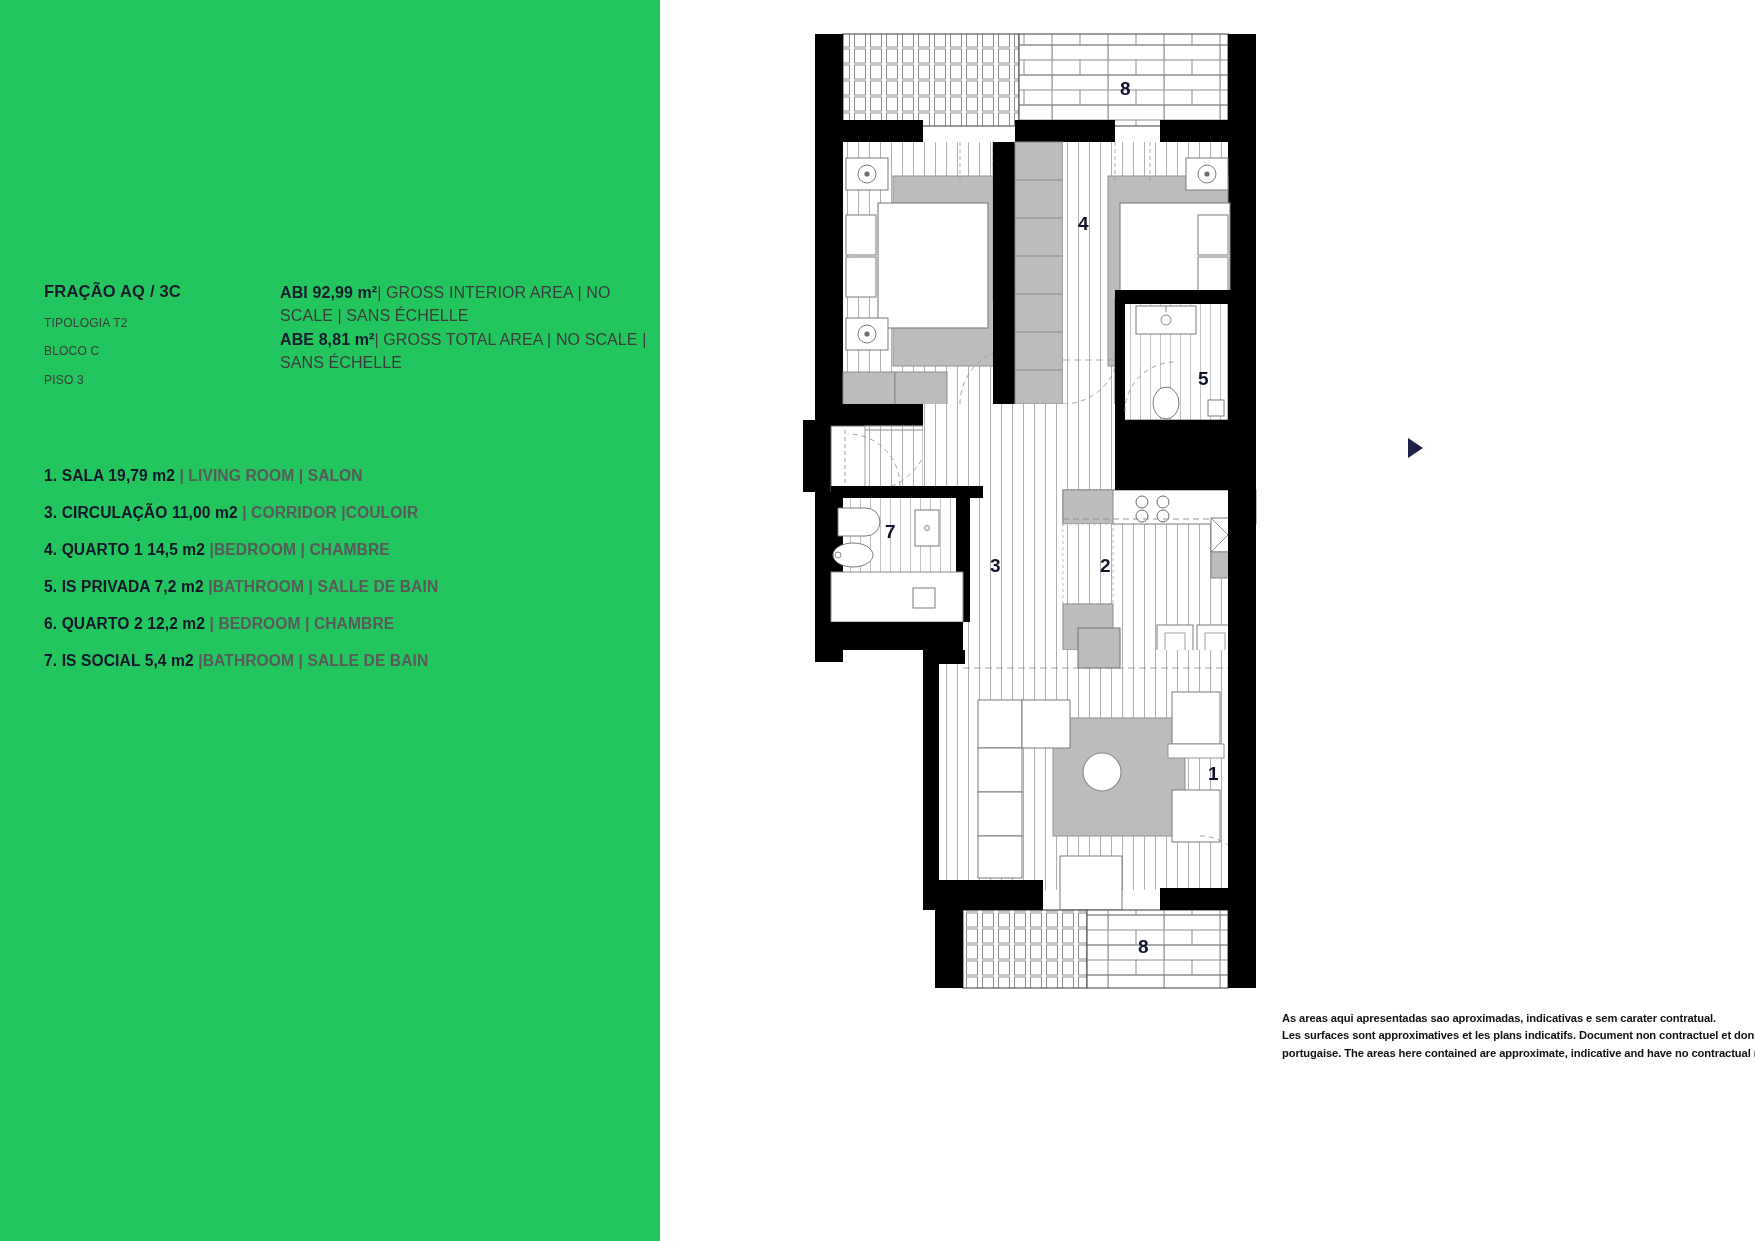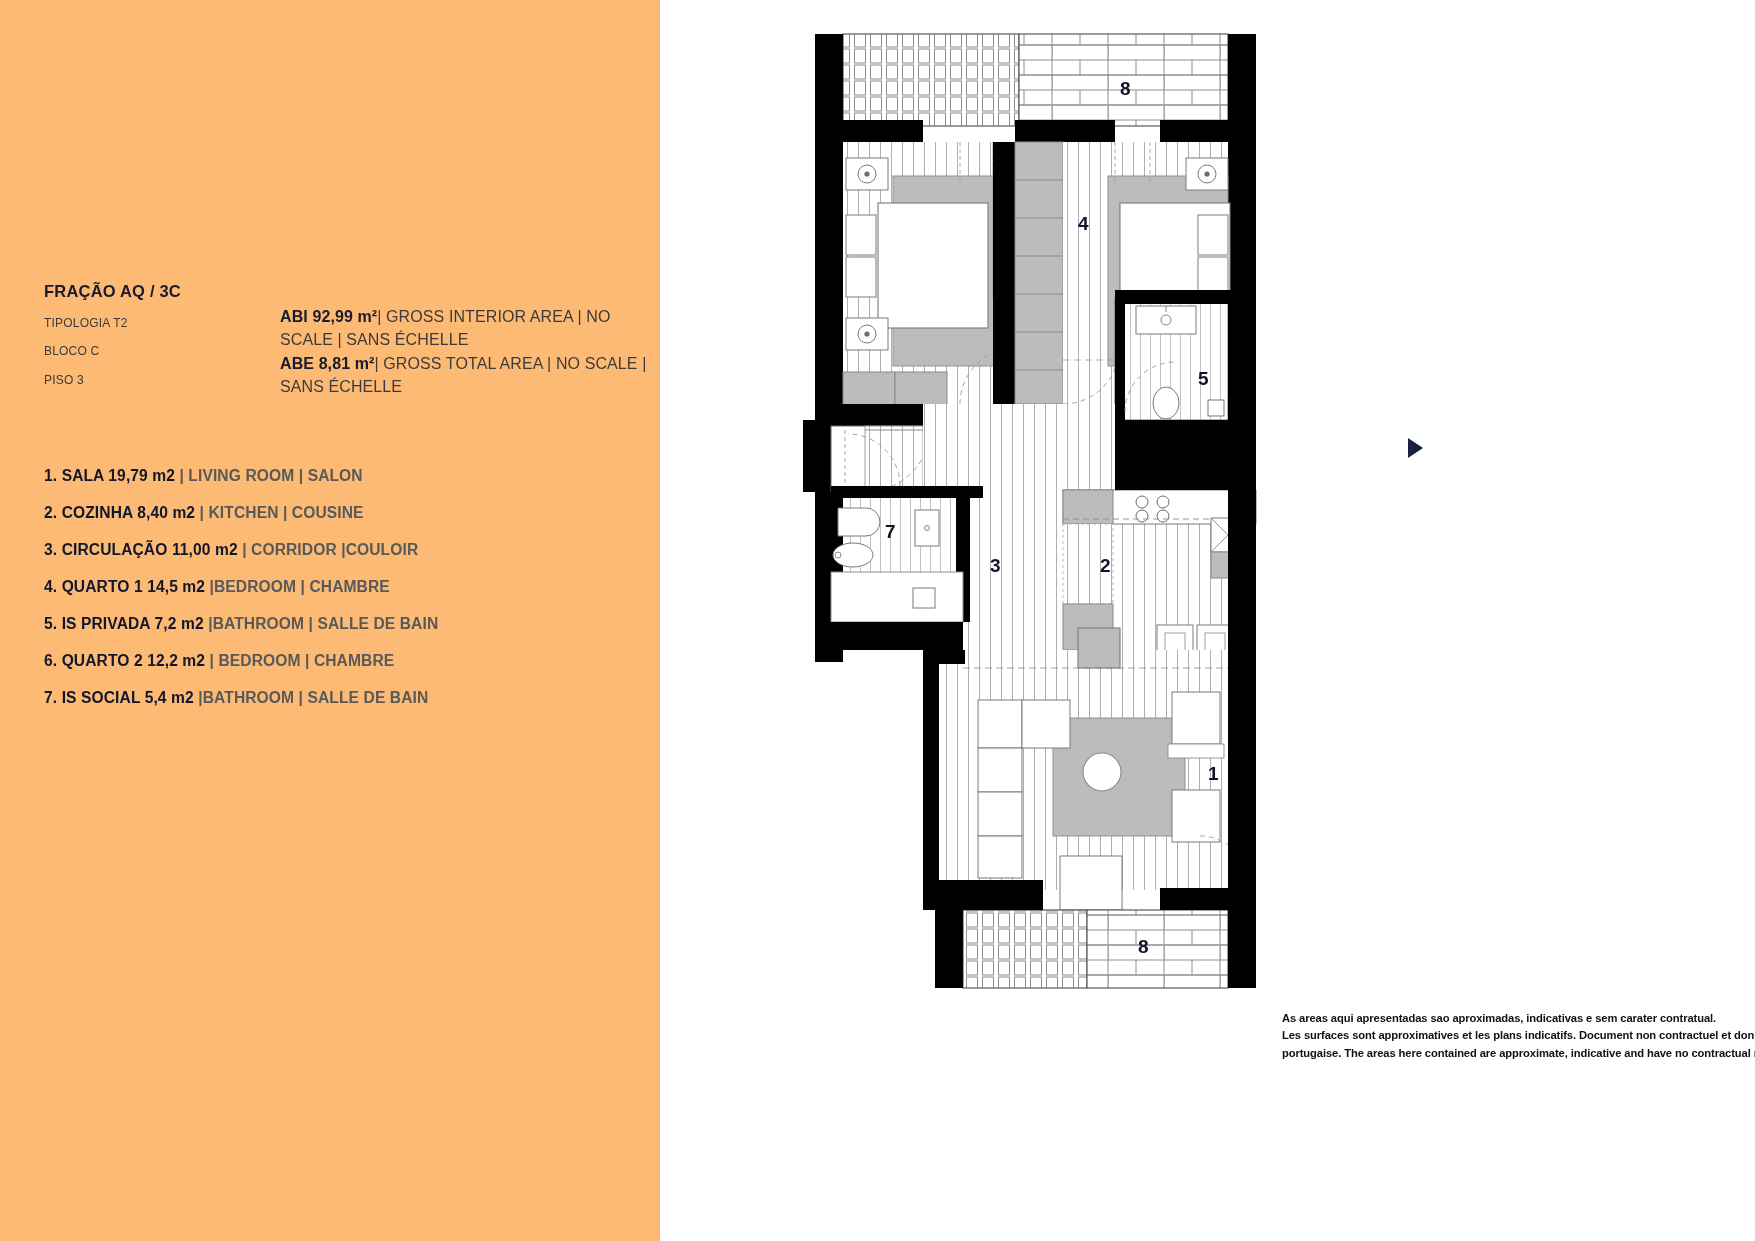--- a/index.html
+++ b/index.html
@@ -8,36 +8,36 @@
     background: #ffffff;
     font-family: "Liberation Sans", sans-serif;
     overflow: hidden;
   }
   #page { position: relative; width: 1755px; height: 1241px; background: #fff; }
 
   
   #info-panel {
     position: absolute; left: 0; top: 0;
     width: 660px; height: 1241px;
-    background: #fdba74;
+    background: #22c55e;
   }
   #header-block { position: absolute; left: 44px; top: 282px; width: 580px; }
   .hdr-left { position: absolute; left: 0; top: 0; width: 190px; }
   .hdr-right { position: absolute; left: 236px; top: 0; width: 375px; }
 
   .fracao {
     font-size: 16.5px; font-weight: bold; color: #171b2e;
     letter-spacing: .2px; line-height: 1.2;
   }
   .meta-line {
     font-size: 12px; color: #3b3b3b; letter-spacing: .2px;
     margin-top: 14px; line-height: 1.2;
   }
   .area-para {
-    font-size: 16px; color: #3b3b3b; line-height: 1.42; letter-spacing: .1px; margin-top: 24px;
+    font-size: 16px; color: #3b3b3b; line-height: 1.42; letter-spacing: .1px;
   }
   .area-para + .area-para { margin-top: 2px; }
   .area-para b { color: #171b2e; font-weight: bold; }
 
   
   #legend { position: absolute; left: 44px; top: 466px; width: 600px; }
   .legend-row {
     font-size: 15.6px; line-height: 1.25; color: #4a4a4a;
     letter-spacing: .1px; margin-bottom: 17.5px; white-space: nowrap;
   }
@@ -83,21 +83,20 @@
       </div>
 
       <div class="hdr-right">
         <div class="area-para"><b>ABI 92,99 m²</b><span>| GROSS INTERIOR AREA | NO SCALE | SANS ÉCHELLE</span></div>
         <div class="area-para"><b>ABE 8,81 m²</b><span>| GROSS TOTAL AREA | NO SCALE | SANS ÉCHELLE</span></div>
       </div>
     </div>
 
     <div id="legend">
       <div class="legend-row"><span class="pt">1. SALA 19,79 m2</span><span class="tr"> | LIVING ROOM | SALON</span></div>
-      <div class="legend-row"><span class="pt">2. COZINHA 8,40 m2</span><span class="tr"> | KITCHEN | COUSINE</span></div>
       <div class="legend-row"><span class="pt">3. CIRCULAÇÃO 11,00 m2</span><span class="tr"> | CORRIDOR |COULOIR</span></div>
       <div class="legend-row"><span class="pt">4. QUARTO 1 14,5 m2</span><span class="tr"> |BEDROOM | CHAMBRE</span></div>
       <div class="legend-row"><span class="pt">5. IS PRIVADA 7,2 m2</span><span class="tr"> |BATHROOM | SALLE DE BAIN</span></div>
       <div class="legend-row"><span class="pt">6. QUARTO 2 12,2 m2</span><span class="tr"> | BEDROOM | CHAMBRE</span></div>
       <div class="legend-row"><span class="pt">7. IS SOCIAL 5,4 m2</span><span class="tr"> |BATHROOM | SALLE DE BAIN</span></div>
     </div>
   </div>
 
   <div id="plan-area">
 

